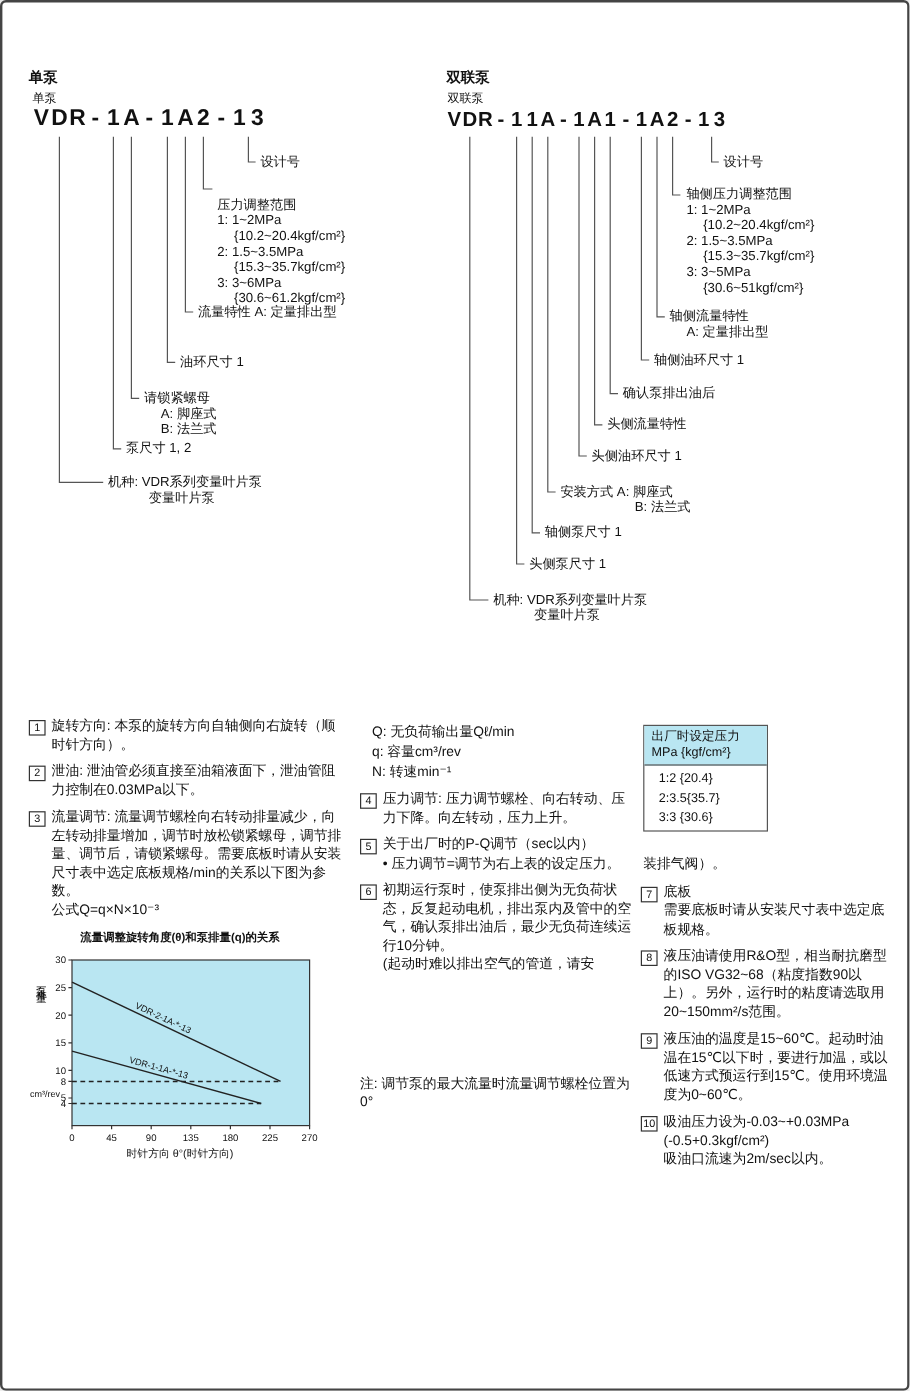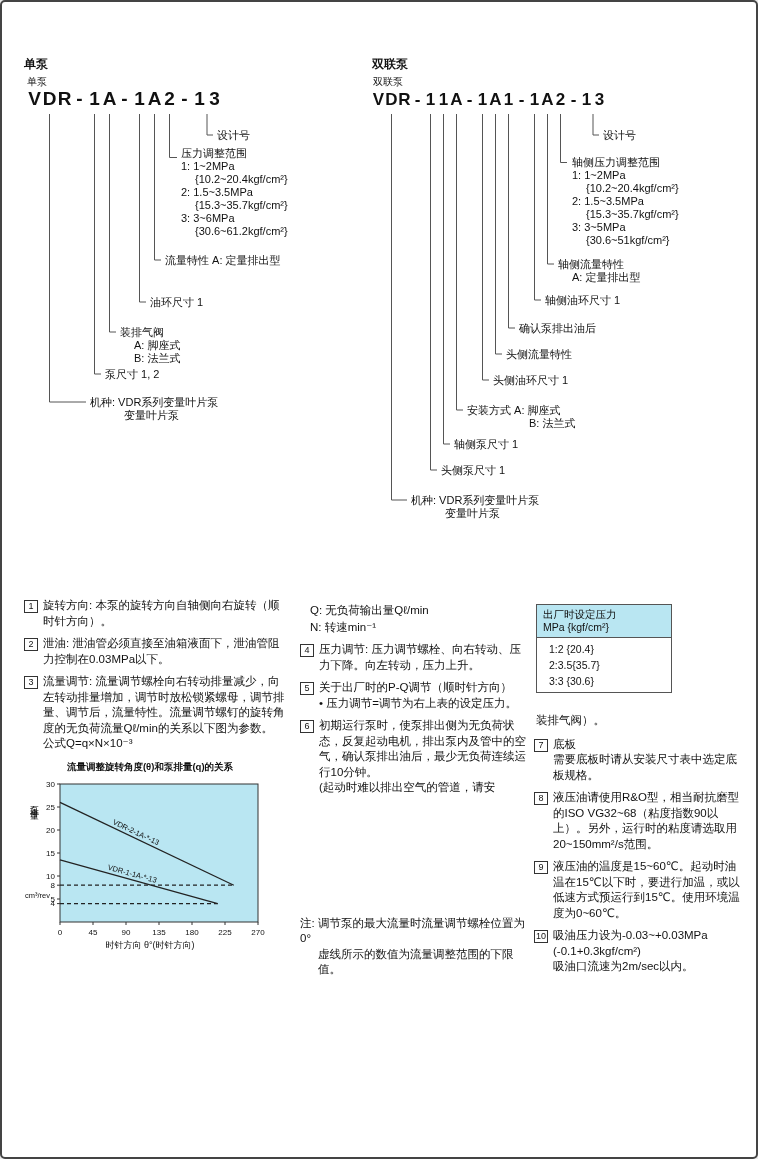--- a/index.html
+++ b/index.html
@@ -21,31 +21,31 @@
   .mount2 div:nth-child(2){padding-left:62px}
   .flow2 div:nth-child(2){padding-left:14px}
   .mach div:nth-child(2){padding-left:34px}
   .col{position:absolute;font-size:11.5px;line-height:15.5px}
   .usage-h{font-weight:bold;font-size:13px;margin-bottom:8px}
   .uitem{display:flex;gap:5px;margin-bottom:7px}
   .numbox{flex:0 0 auto;min-width:14px;height:13px;border:1px solid #333;font-size:9px;
           line-height:11px;text-align:center;margin-top:2px;padding:0 1px}
   .itext{flex:1}
   .defs div{padding-left:10px;line-height:17px}
-  .note{margin-top:120px}
+  .note{margin-top:84px}
   .note div:nth-child(n+2){padding-left:18px}
   .cont-line{margin:20px 0 8px 2px}
   .chart-wrap{margin-top:6px;width:252px}
   .chart-title{font-size:9.5px;font-weight:bold;text-align:center;margin-bottom:2px;white-space:nowrap}
   .chart-box{position:relative;width:252px;height:162px}
   .ylab-v{position:absolute;left:2px;top:22px;font-size:9px;writing-mode:vertical-rl;
           text-orientation:upright;letter-spacing:3px}
   .ylab-u{position:absolute;left:1px;top:112px;font-size:7.5px}
   .xlab{font-size:9px;text-align:center;width:252px}
-  .ptable{width:136px;border:1px solid #555;font-size:10.5px;margin-left:2px}
+  .ptable{width:104px;border:1px solid #555;font-size:10.5px;margin-left:2px}
   .ptable-head{background:#b9e6f2;border-bottom:1px solid #555;padding:3px 6px}
   .ptable-head div{line-height:13px}
   .ptable-rows{padding:3px 0}
   .ptable-rows div{padding:1.5px 12px;line-height:13px}
 </style>
 </head>
 <body>
 
 <div class="page">
 
@@ -75,33 +75,33 @@
 
   <div class="sec" style="left:22px;top:54px">单泵</div>
   <div class="sec" style="left:370px;top:54px">双联泵</div>
   <div class="cap" style="left:25px;top:73px">单泵</div>
   <div class="cap" style="left:371px;top:73px">双联泵</div>
 
   <div id="single-code" class="code" style="left:25px;top:86px;font-size:19px"><span style="width: 15px;">V</span><span style="width: 15px;">D</span><span style="width: 15px;">R</span><span style="width: 15px;">-</span><span style="width: 15px;">1</span><span style="width: 15px;">A</span><span style="width: 15px;">-</span><span style="width: 15px;">1</span><span style="width: 15px;">A</span><span style="width: 15px;">2</span><span style="width: 15px;">-</span><span style="width: 15px;">1</span><span style="width: 15px;">3</span></div>
   <div id="double-code" class="code" style="left:370px;top:88px;font-size:17px"><span style="width: 13px;">V</span><span style="width: 13px;">D</span><span style="width: 13px;">R</span><span style="width: 13px;">-</span><span style="width: 13px;">1</span><span style="width: 13px;">1</span><span style="width: 13px;">A</span><span style="width: 13px;">-</span><span style="width: 13px;">1</span><span style="width: 13px;">A</span><span style="width: 13px;">1</span><span style="width: 13px;">-</span><span style="width: 13px;">1</span><span style="width: 13px;">A</span><span style="width: 13px;">2</span><span style="width: 13px;">-</span><span style="width: 13px;">1</span><span style="width: 13px;">3</span></div>
 
   <div class="lab" style="left:215px;top:127px">设计号</div>
-  <div class="lab pr" style="left:179px;top:145px">
+  <div class="lab pr" style="left:179px;top:163px">
       <div>压力调整范围</div>
       <div>1: 1~2MPa</div>
       <div>{10.2~20.4kgf/cm²}</div>
       <div>2: 1.5~3.5MPa</div>
       <div>{15.3~35.7kgf/cm²}</div>
       <div>3: 3~6MPa</div>
       <div>{30.6~61.2kgf/cm²}</div>
     </div>
   <div class="lab" style="left:163px;top:252px">流量特性  A: 定量排出型</div>
   <div class="lab" style="left:148px;top:294px">油环尺寸 1</div>
   <div class="lab mount1" style="left:118px;top:324px">
-      <div>装排气阀</div>
+      <div>请锁紧螺母</div>
       <div>A: 脚座式</div>
       <div>B: 法兰式</div>
     </div>
   <div class="lab" style="left:103px;top:366px">泵尺寸 1, 2</div>
   <div class="lab mach" style="left:88px;top:394px">
       <div>机种: VDR系列变量叶片泵</div>
       <div>变量叶片泵</div>
     </div>
 
   <div class="lab" style="left:601px;top:127px">设计号</div>
@@ -142,21 +142,21 @@
     </div>
     <div class="uitem">
       <span class="numbox">2</span>
       <div class="itext">
           <div>泄油: 泄油管必须直接至油箱液面下，泄油管阻力控制在0.03MPa以下。</div>
         </div>
     </div>
     <div class="uitem">
       <span class="numbox">3</span>
       <div class="itext">
-          <div>流量调节: 流量调节螺栓向右转动排量减少，向左转动排量增加，调节时放松锁紧螺母，调节排量、调节后，流量特性。流量调节螺钉的旋转角度的无负荷流量Qℓ/min的关系以下图为参数。</div>
+          <div>流量调节: 流量调节螺栓向右转动排量减少，向左转动排量增加，调节时放松锁紧螺母，调节排量、调节后，请锁紧螺母。需要底板时请从安装尺寸表中选定底板规格/min的关系以下图为参数。</div>
           <div>公式Q=q×N×10⁻³</div>
         </div>
     </div>
     <div class="chart-wrap">
       <div class="chart-title">流量调整旋转角度(θ)和泵排量(q)的关系</div>
       <div class="chart-box">
         <div class="ylab-v">泵排量q</div>
         <div class="ylab-u">cm³/rev</div>
         <svg id="flow-chart" width="252" height="162">
             <rect x="36" y="8" width="198" height="138" fill="#b9e6f2" stroke="#333" stroke-width="1"></rect>
@@ -198,46 +198,46 @@
             <polyline points="36,127.6 193.66666666666666,127.6" fill="none" stroke="#222" stroke-width="1.2" stroke-dasharray="4 3"></polyline>
           </svg>
       </div>
       <div class="xlab">时针方向 θ°(时针方向)</div>
     </div>
   </div>
 
   <div class="col" style="left:298px;top:600px;width:226px">
     <div class="defs">
         <div>Q: 无负荷输出量Qℓ/min</div>
+        <div>q: 容量cm³/rev</div>
         <div>N: 转速min⁻¹</div>
       </div>
     <div style="height:6px"></div>
     <div class="uitem">
       <span class="numbox">4</span>
       <div class="itext">
           <div>压力调节: 压力调节螺栓、向右转动、压力下降。向左转动，压力上升。</div>
         </div>
     </div>
     <div class="uitem">
       <span class="numbox">5</span>
       <div class="itext">
-          <div>关于出厂时的P-Q调节（顺时针方向）</div>
+          <div>关于出厂时的P-Q调节（sec以内）</div>
           <div>• 压力调节=调节为右上表的设定压力。</div>
         </div>
     </div>
     <div class="uitem">
       <span class="numbox">6</span>
       <div class="itext">
           <div>初期运行泵时，使泵排出侧为无负荷状态，反复起动电机，排出泵内及管中的空气，确认泵排出油后，最少无负荷连续运行10分钟。</div>
           <div>(起动时难以排出空气的管道，请安</div>
         </div>
     </div>
     <div class="note">
         <div>注: 调节泵的最大流量时流量调节螺栓位置为0°</div>
-        <div>虚线所示的数值为流量调整范围的下限值。</div>
       </div>
   </div>
 
   <div class="col" style="left:532px;top:602px;width:206px">
     <div class="ptable">
       <div class="ptable-head">
           <div>出厂时设定压力</div>
           <div>MPa {kgf/cm²}</div>
         </div>
       <div class="ptable-rows">
@@ -263,19 +263,19 @@
     <div class="uitem">
       <span class="numbox">9</span>
       <div class="itext">
           <div>液压油的温度是15~60℃。起动时油温在15℃以下时，要进行加温，或以低速方式预运行到15℃。使用环境温度为0~60℃。</div>
         </div>
     </div>
     <div class="uitem">
       <span class="numbox">10</span>
       <div class="itext">
           <div>吸油压力设为-0.03~+0.03MPa</div>
-          <div>(-0.1+0.3kgf/cm²)</div>
+          <div>(-0.5+0.3kgf/cm²)</div>
           <div>吸油口流速为2m/sec以内。</div>
         </div>
     </div>
   </div>
 
 </div>
 
 </body></html>

